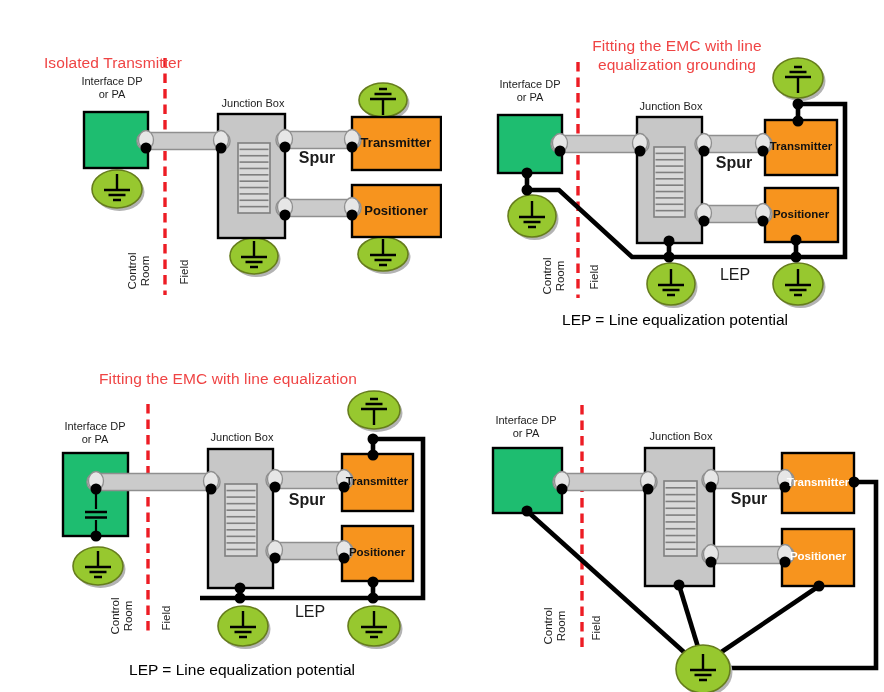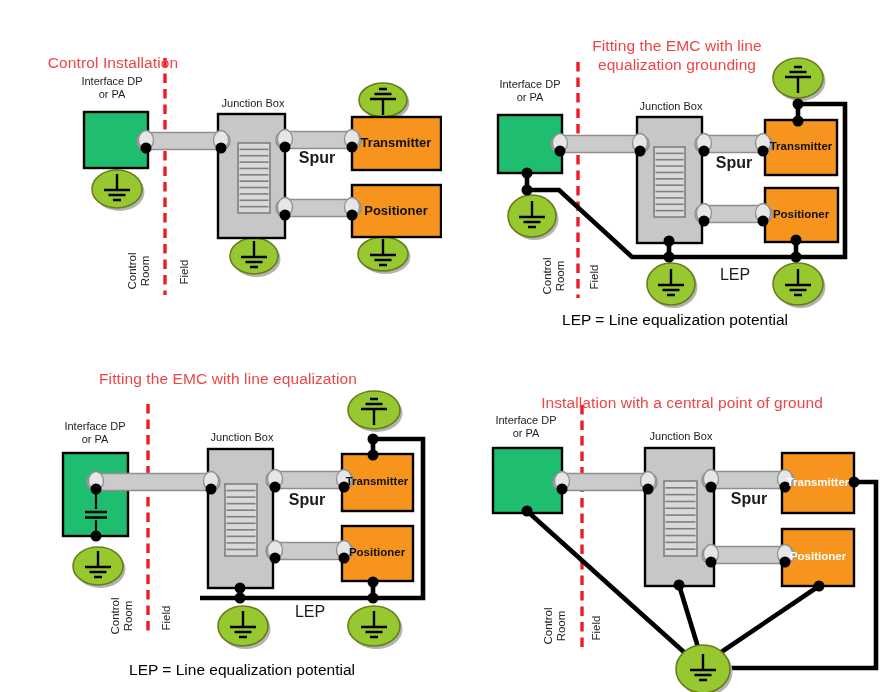--- a/index.html
+++ b/index.html
@@ -65,21 +65,21 @@
         <rect x="276" y="199.5" width="85" height="17" rx="8" ry="8" fill="#cbcbcb" stroke="#8f8f8f" stroke-width="1.4"></rect>
         <ellipse cx="285" cy="207" rx="7.5" ry="9.5" fill="#e6e6e6" stroke="#8f8f8f" stroke-width="1.3"></ellipse>
         <ellipse cx="352" cy="207" rx="7.5" ry="9.5" fill="#e6e6e6" stroke="#8f8f8f" stroke-width="1.3"></ellipse>
         <circle cx="146" cy="148" r="5.5" fill="#000"></circle>
         <circle cx="221" cy="148" r="5.5" fill="#000"></circle>
         <circle cx="285" cy="147" r="5.5" fill="#000"></circle>
         <circle cx="352" cy="147" r="5.5" fill="#000"></circle>
         <circle cx="285" cy="215" r="5.5" fill="#000"></circle>
         <circle cx="352" cy="215" r="5.5" fill="#000"></circle>
       </svg>
-    <div class="pt title" style="left:113px;top:39px">Control Installation</div>
+    <div class="pt title" style="left:113px;top:39px">Isolated Transmitter</div>
     <div class="pt lbl" style="left:112px;top:88px">
       <div>Interface DP</div>
       <div>or PA</div>
     </div>
     <div class="pt lbl" style="left:253px;top:103px">Junction Box</div>
     <div class="pt spur" style="left:317px;top:158px">Spur</div>
     <div class="pt dev" style="left:396px;top:143px">Transmitter</div>
     <div class="pt dev" style="left:396px;top:211px">Positioner</div>
     <div class="pt vlab rot" style="left:139px;top:271px">
       <div>Control</div>
@@ -281,21 +281,20 @@
         <circle cx="206" cy="143" r="5.5" fill="#000"></circle>
         <circle cx="269" cy="141" r="5.5" fill="#000"></circle>
         <circle cx="343" cy="141" r="5.5" fill="#000"></circle>
         <circle cx="269" cy="216" r="5.5" fill="#000"></circle>
         <circle cx="343" cy="216" r="5.5" fill="#000"></circle>
         <circle cx="85" cy="165" r="5.5" fill="#000"></circle>
         <circle cx="237" cy="239" r="5.5" fill="#000"></circle>
         <circle cx="377" cy="240" r="5.5" fill="#000"></circle>
         <circle cx="412" cy="136" r="5.5" fill="#000"></circle>
       </svg>
-    <div class="pt title" style="left:240px;top:33px">Installation with a central point of ground</div>
     <div class="pt lbl" style="left:84px;top:81px">
       <div>Interface DP</div>
       <div>or PA</div>
     </div>
     <div class="pt lbl" style="left:239px;top:90px">Junction Box</div>
     <div class="pt spur" style="left:307px;top:153px">Spur</div>
     <div class="pt dev sm light" style="left:376px;top:137px">Transmitter</div>
     <div class="pt dev sm light" style="left:376px;top:211px">Positioner</div>
     <div class="pt vlab rot" style="left:113px;top:280px">
       <div>Control</div>

